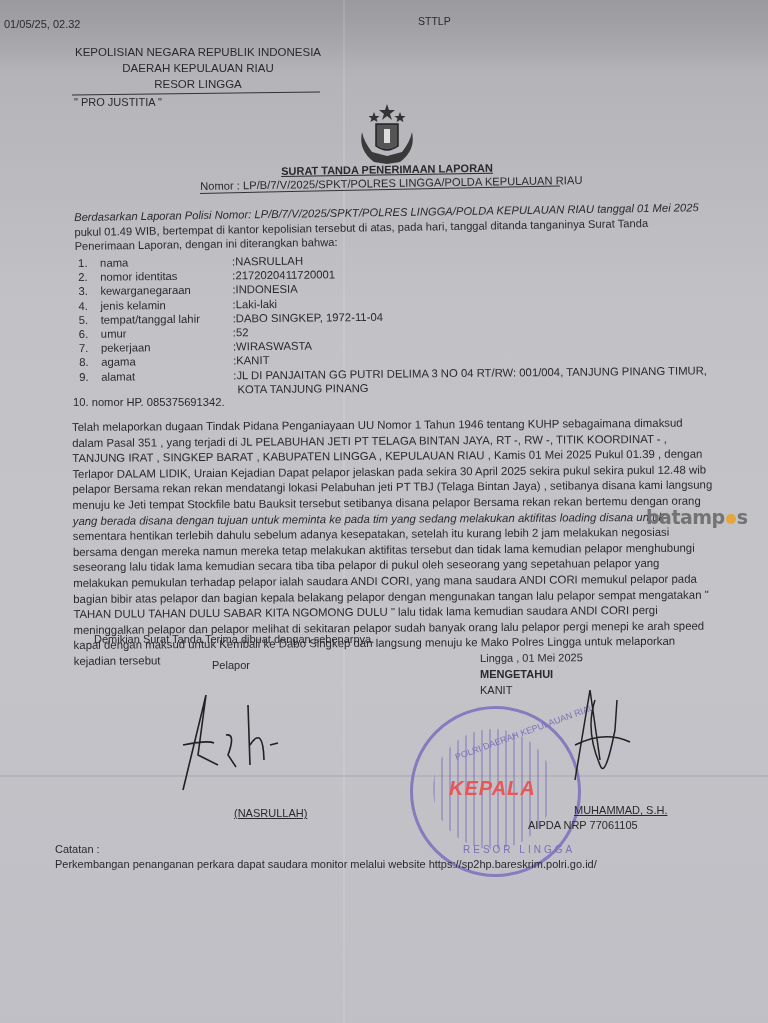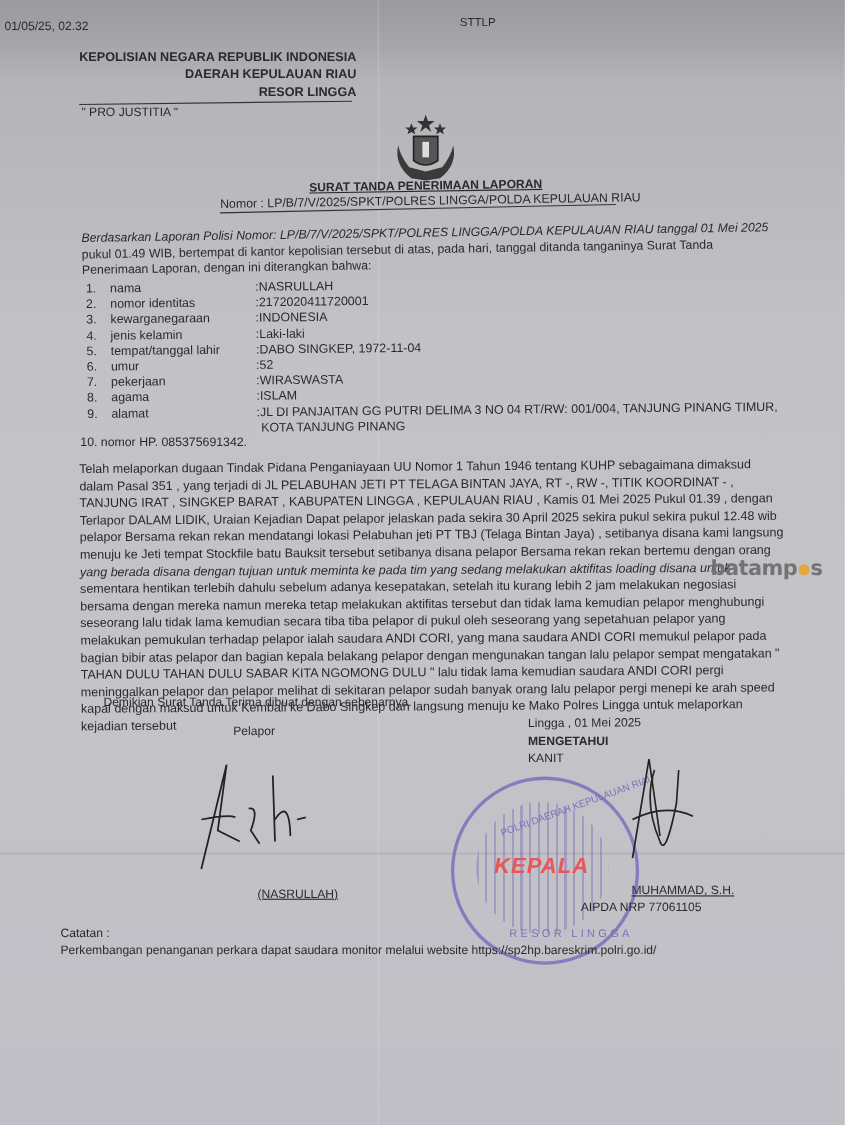--- a/index.html
+++ b/index.html
@@ -7,21 +7,21 @@
     width:768px; height:1023px; overflow:hidden; position:relative;
     background: linear-gradient(180deg, #a9a8ad 0%, #b5b4b9 8%, #c2c1c6 30%, #c4c3c8 60%, #c0bfc5 100%);
     font-family: "Liberation Sans", sans-serif; color:#2a2a2e;
   }
   .topband { position:absolute; left:0; top:0; width:768px; height:70px;
     background: linear-gradient(180deg, #9b9a9f 0%, rgba(170,169,174,0) 100%); }
   .crease-v { position:absolute; left:343px; top:0; width:2px; height:1023px; background:rgba(255,255,255,0.12); }
   .crease-h { position:absolute; left:0; top:775px; width:768px; height:2px; background:rgba(90,90,95,0.12); }
   .abs { position:absolute; white-space:nowrap; }
   .t { font-size:11.5px; line-height:14px; }
-  .hdr { font-weight:bold; font-size:11.5px; text-align:right; line-height:16px; }
+  .hdr { font-weight:normal; font-size:11.5px; text-align:center; line-height:16px; }
   .rot1 { transform: rotate(-1.2deg); transform-origin:left top; }
   .rot2 { transform: rotate(-0.9deg); transform-origin:left top; }
   .rot3 { transform: rotate(-0.6deg); transform-origin:left top; }
   .rot4 { transform: rotate(-0.4deg); transform-origin:left top; }
   .para { font-size:11.4px; line-height:15.6px; text-align:justify; width:650px; }
   .para span { display:block; white-space:nowrap; }
   .ident-row { display:flex; height:14.2px; font-size:11.3px; }
   .ident-num { width:22px; }
   .ident-label { width:132px; }
   .watermark { font-family:"DejaVu Sans", sans-serif; font-weight:bold; font-size:19px; color:#737373; letter-spacing:-0.5px; }
@@ -103,21 +103,21 @@
     <span>:52</span>
   </div>
   <div class="ident-row">
     <span class="ident-num">7.</span>
     <span class="ident-label">pekerjaan</span>
     <span>:WIRASWASTA</span>
   </div>
   <div class="ident-row">
     <span class="ident-num">8.</span>
     <span class="ident-label">agama</span>
-    <span>:ISLAM</span>
+    <span>:KANIT</span>
   </div>
   <div class="ident-row">
     <span class="ident-num">9.</span>
     <span class="ident-label">alamat</span>
     <span>:JL DI PANJAITAN GG PUTRI DELIMA 3 NO 04 RT/RW: 001/004, TANJUNG PINANG TIMUR,</span>
   </div>
   <div class="ident-row">
     <span class="ident-num"></span>
     <span class="ident-label"></span>
     <span style="padding-left:4px;">KOTA TANJUNG PINANG</span>

